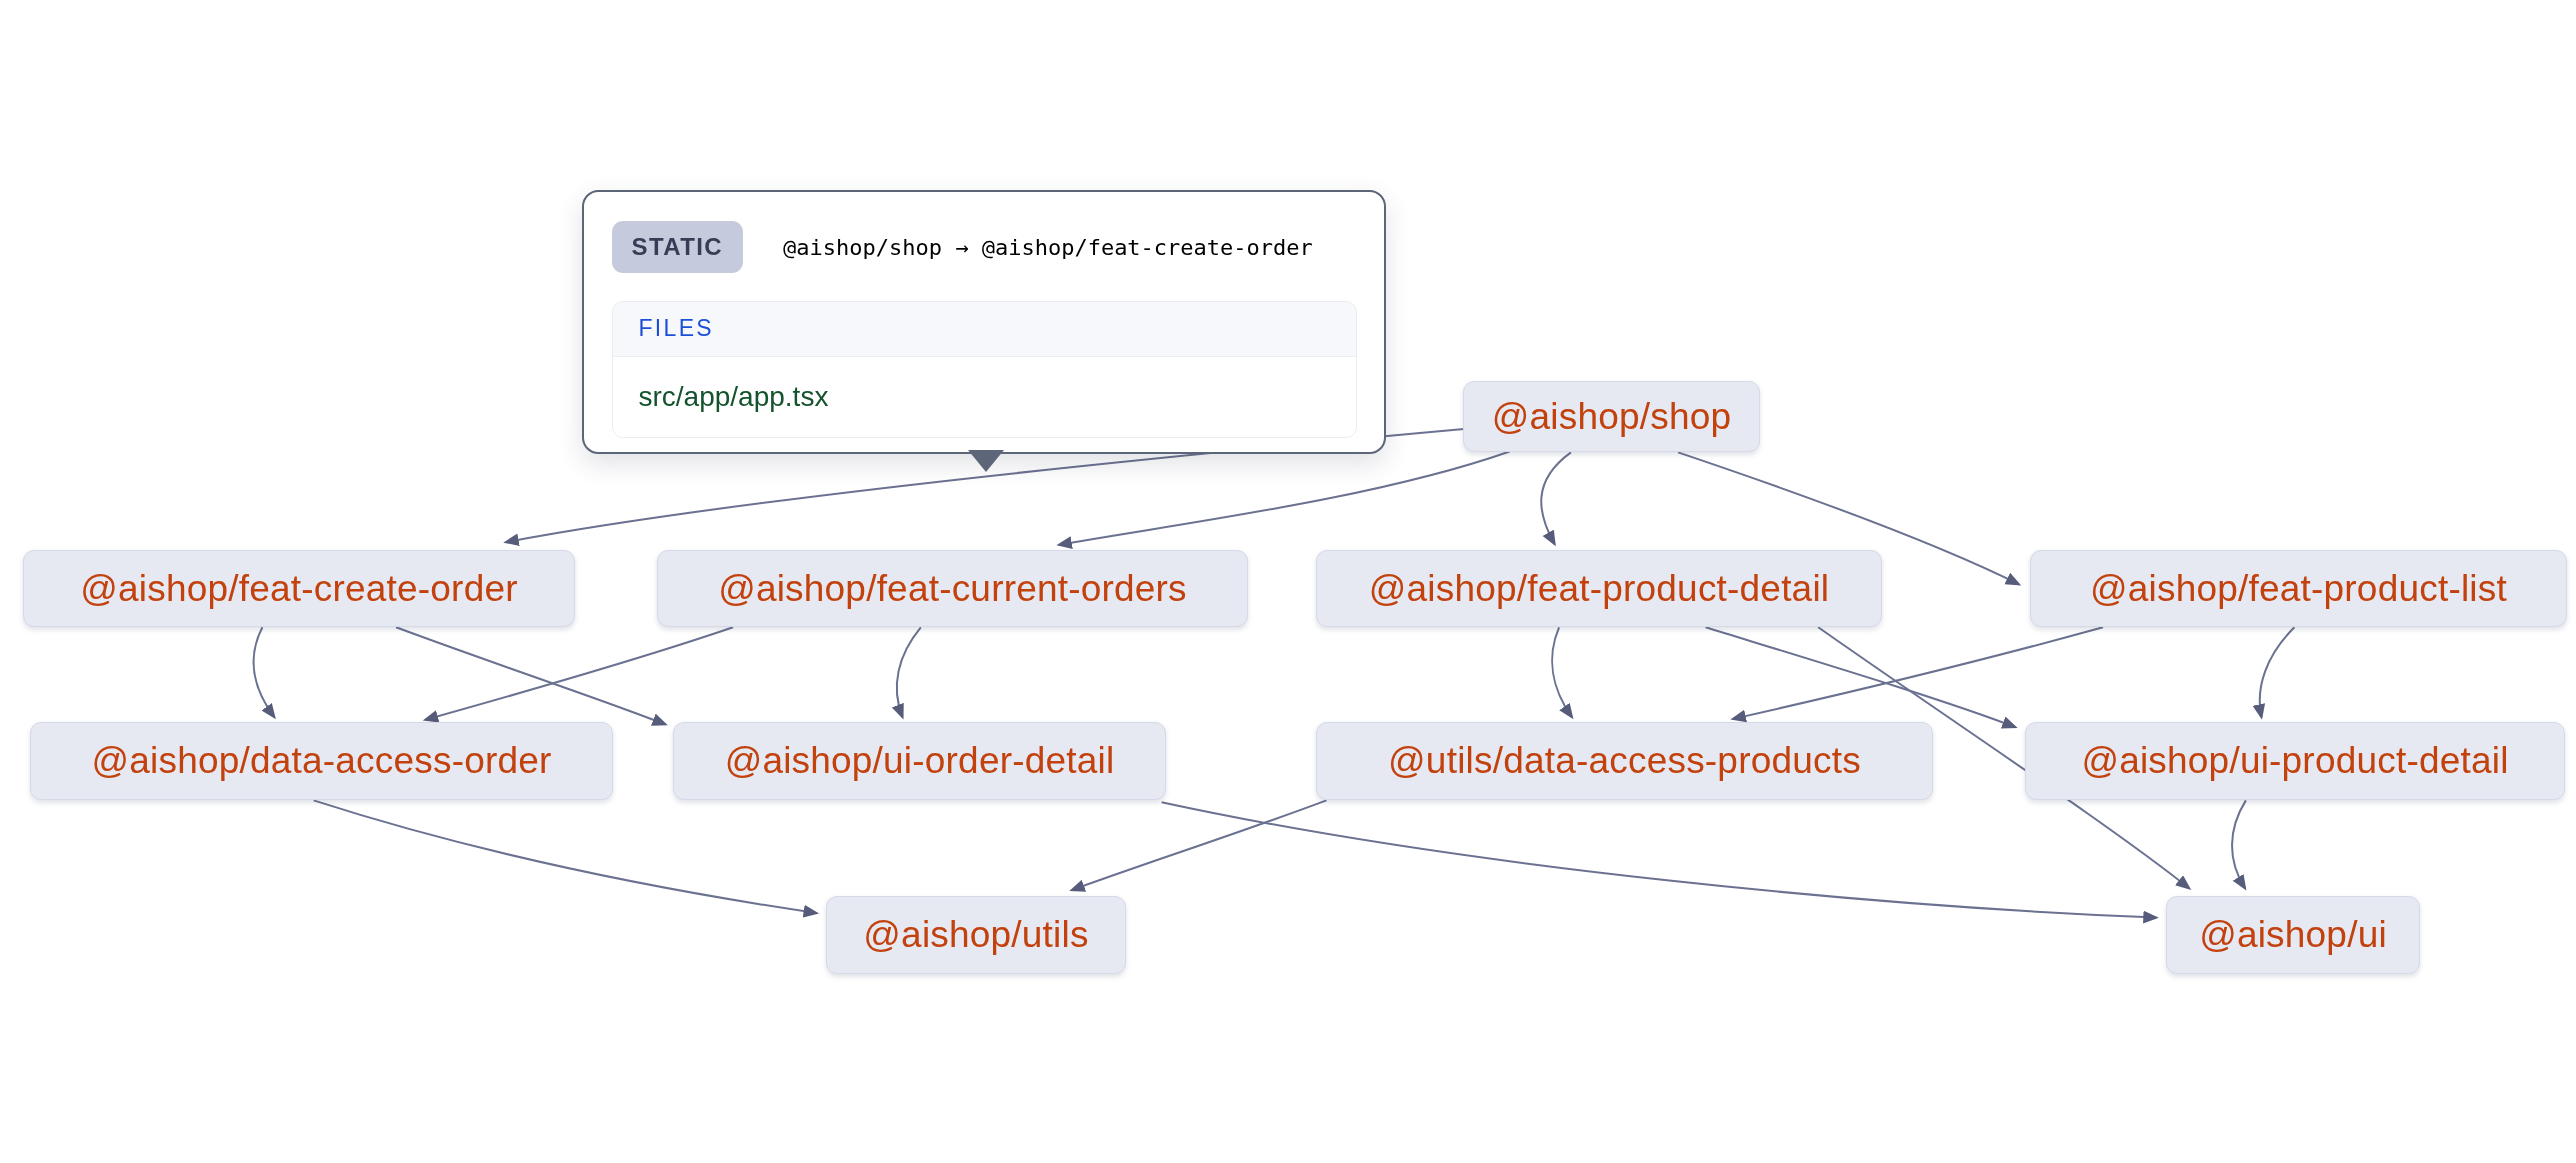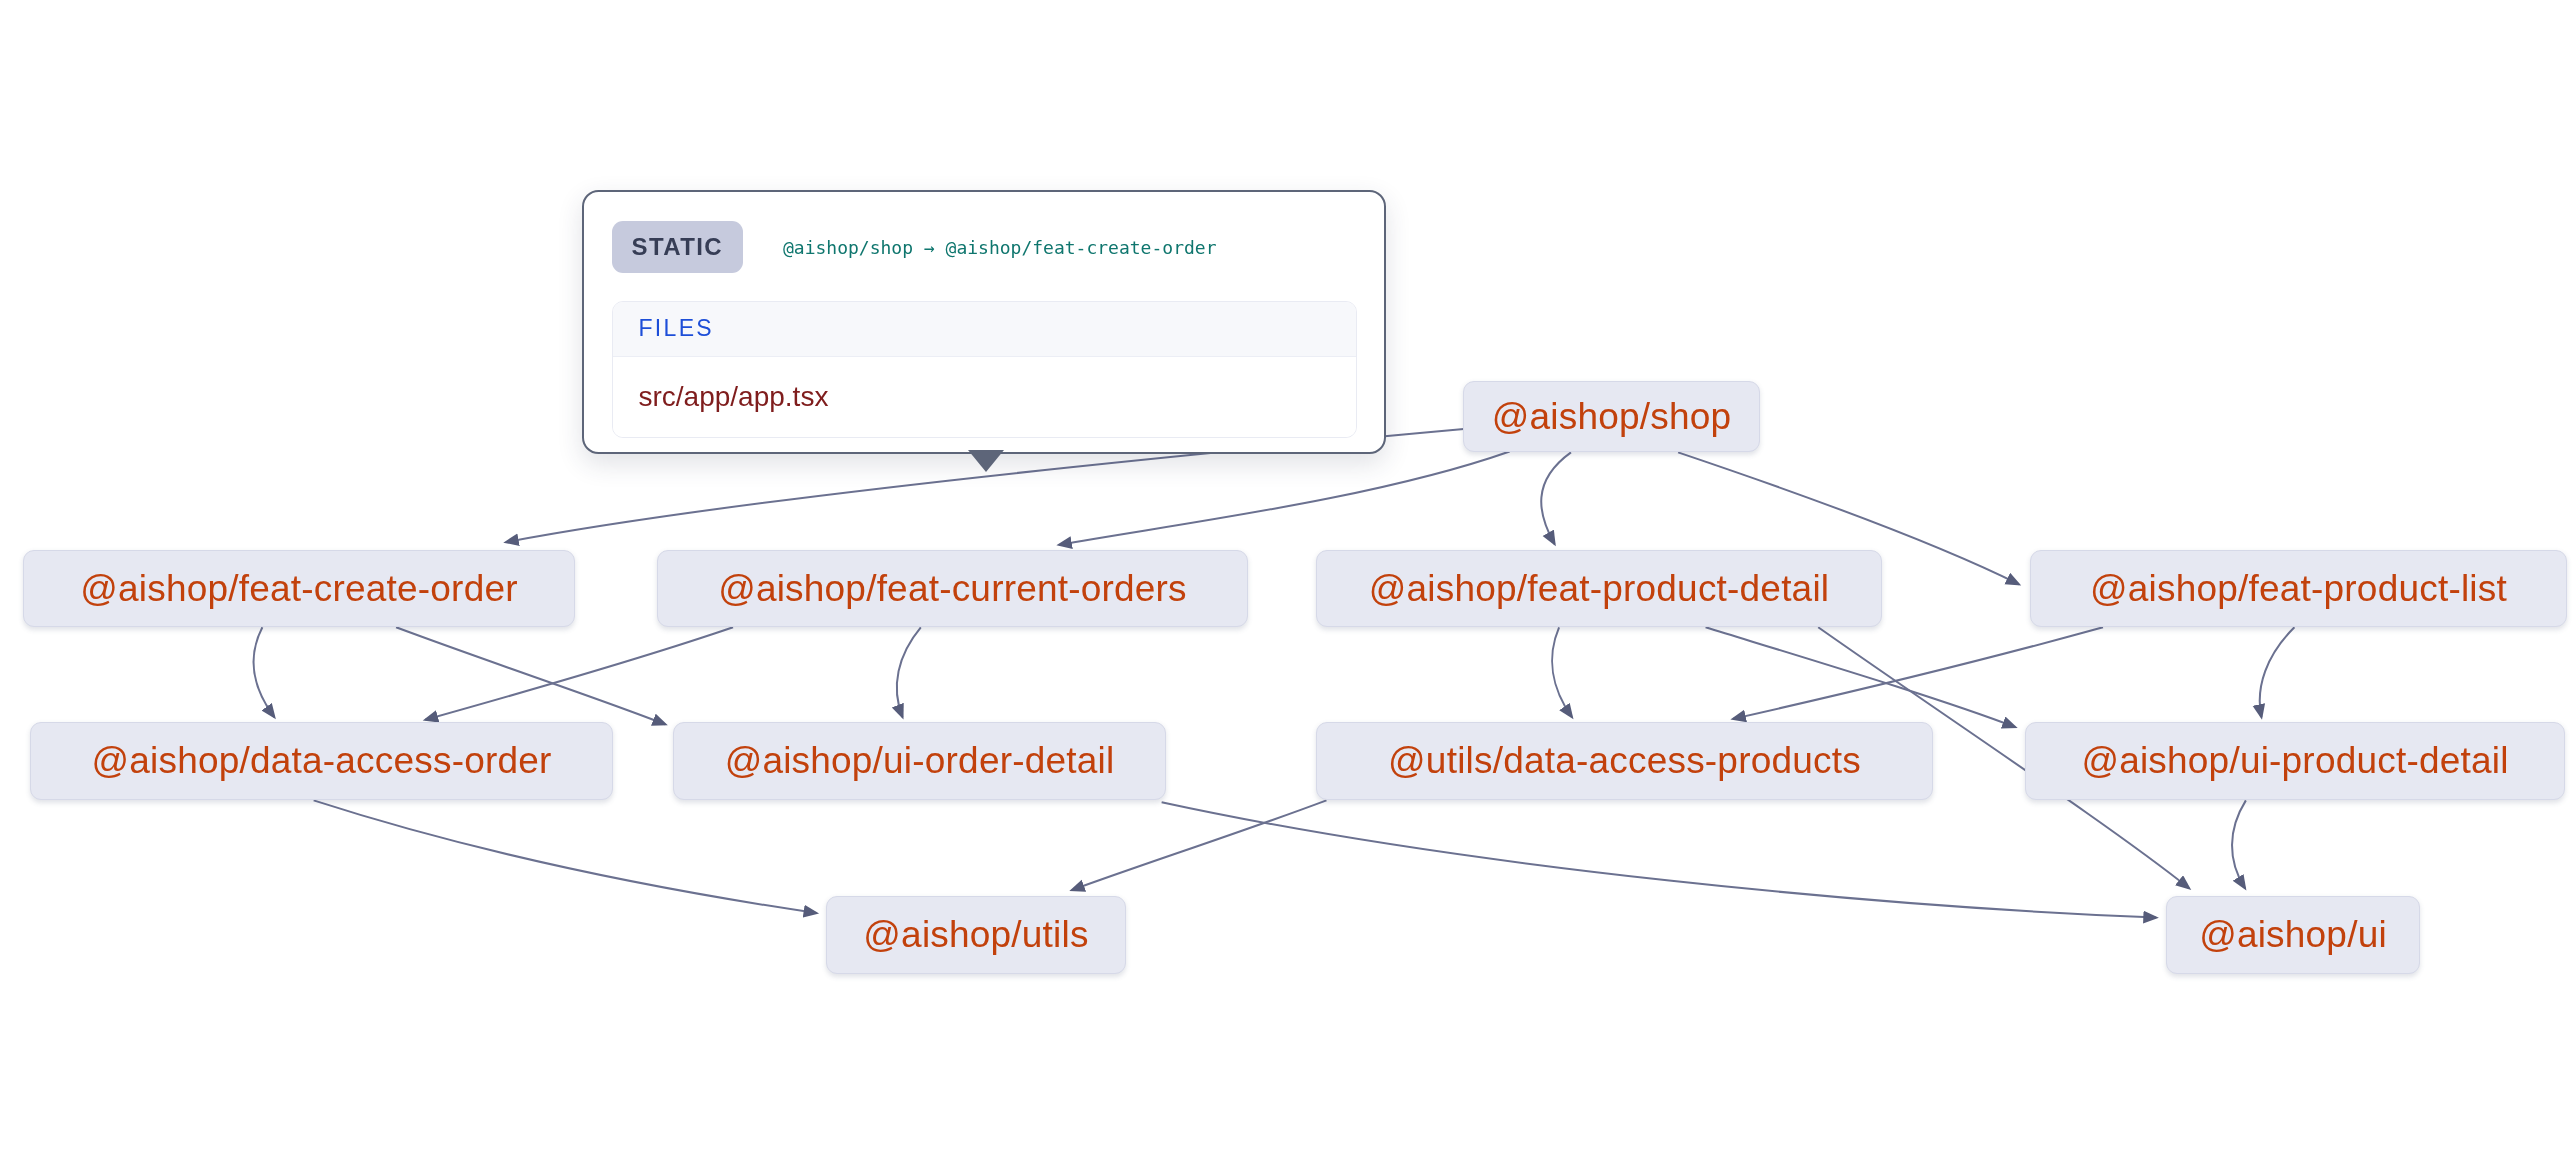--- a/index.html
+++ b/index.html
@@ -26,32 +26,32 @@
   .tooltip-row{
     display:flex;align-items:center;gap:40px;padding:29px 27.5px 0 27.5px;text-align:right;
   }
   .badge{
     background:#c6cadd;color:#363d55;border-radius:11px;
     font-size:24px;font-weight:700;letter-spacing:1.4px;
     padding:12px 20px;flex:0 0 auto;
   }
   .edge-label{
     font-family:"DejaVu Sans Mono","Liberation Mono",monospace;
-    font-size:18px;color:#0f766e;white-space:nowrap;
+    font-size:22px;color:#000000;white-space:nowrap;
   }
   .files-box{
     margin:27.5px 27.5px 0 27.5px;border:1.8px solid #e9ebf3;border-radius:11px;
     overflow:hidden;
   }
   .files-header{
     background:#f7f8fb;color:#1d4ed8;font-size:23px;font-weight:400;
     letter-spacing:2.3px;padding:13.7px 26px;border-bottom:1.8px solid #eceef5;
   }
   .file-row{
-    background:#ffffff;color:#7f1d1d;font-size:28px;padding:24px 26px;
+    background:#ffffff;color:#14532d;font-size:28px;padding:24px 26px;
   }
   .tooltip-pointer{
     position:absolute;left:384px;top:100%;width:0;height:0;margin-top:-1.8px;
     border-left:18.3px solid transparent;border-right:18.3px solid transparent;
     border-top:22px solid #5d6579;
   }
 </style>
 </head>
 <body>
 

